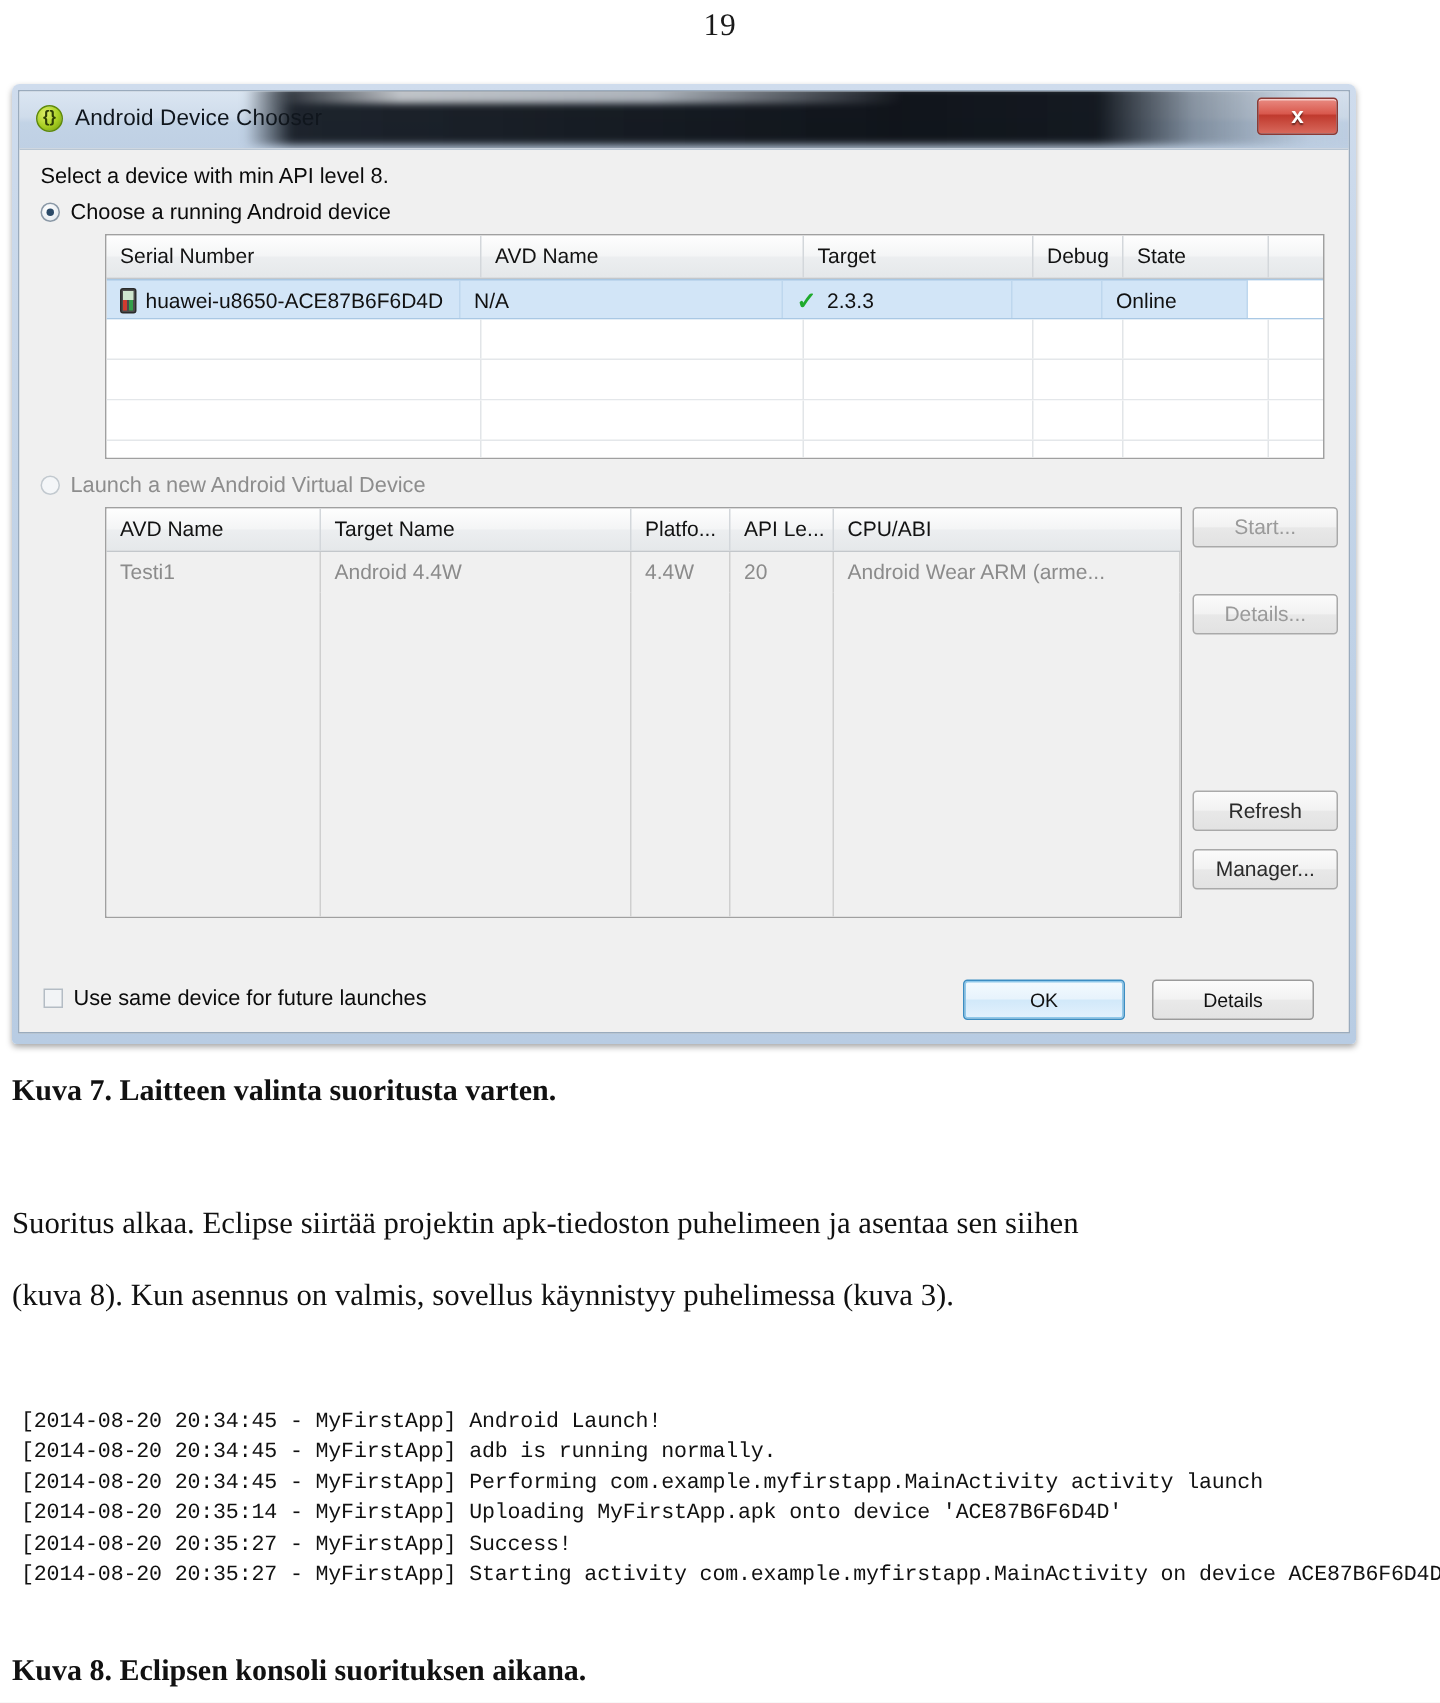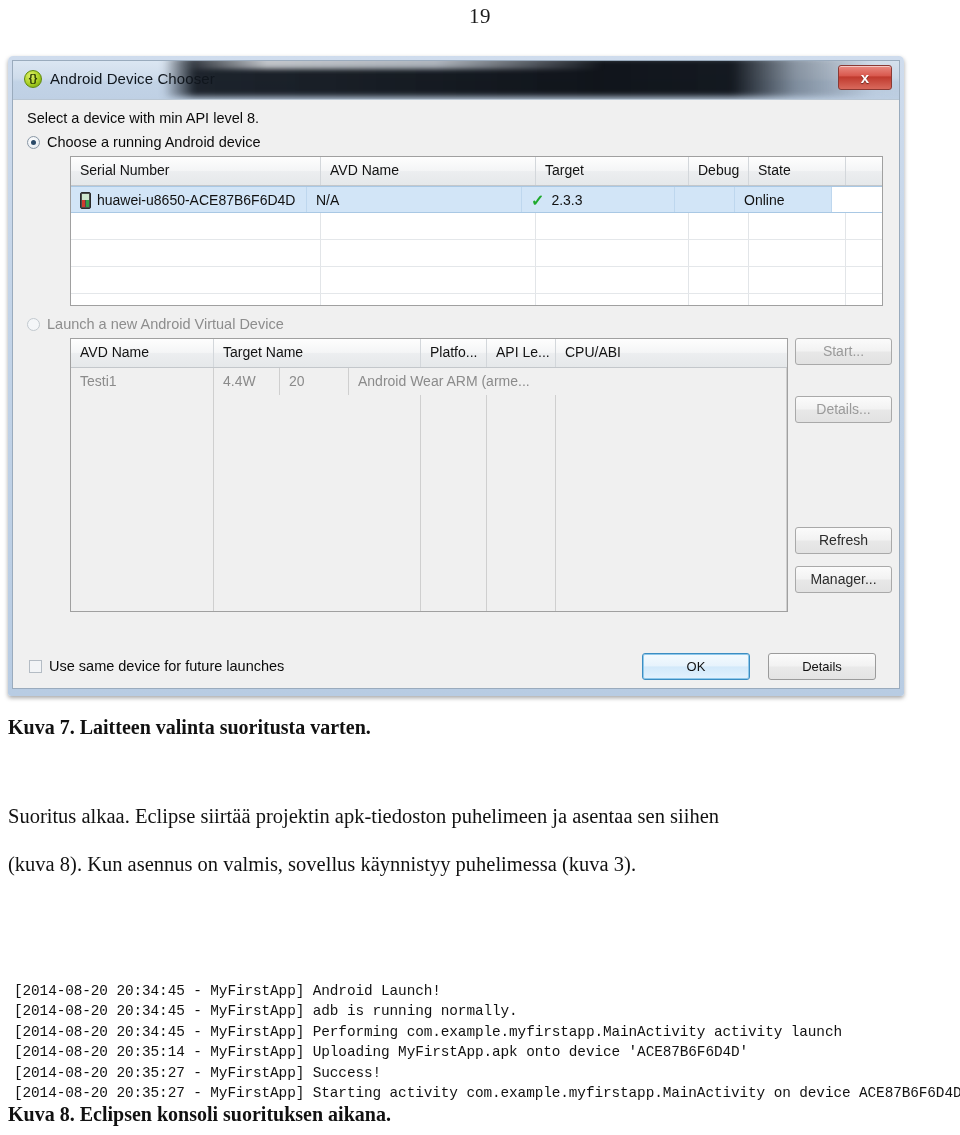--- a/index.html
+++ b/index.html
@@ -372,21 +372,20 @@
     color: #111;
     white-space: nowrap;
   }
 
   
   .console {
     position: absolute;
     left: 14px;
     top: 938px;
     width: 940px;
-    margin-top: 43px;
   }
   .console-line {
     font-family: "Liberation Mono", monospace;
     font-size: 14.4px;
     color: #111;
     line-height: 20.4px;
     white-space: pre;
     letter-spacing: -0.1px;
   }
 </style>
@@ -478,20 +477,21 @@
           <div class="tbl-head">
             <div class="th" style="width:143px">AVD Name</div>
             <div class="th" style="width:207px">Target Name</div>
             <div class="th" style="width:66px">Platfo...</div>
             <div class="th" style="width:69px">API Le...</div>
             <div class="th" style="flex:1">CPU/ABI</div>
           </div>
           <div class="tbl-body" style="height:244px;">
             <div class="tbl-row">
               <div class="td" style="width:143px">Testi1</div>
+              <div class="td" style="width:207px">Android 4.4W</div>
               <div class="td" style="width:66px">4.4W</div>
               <div class="td" style="width:69px">20</div>
               <div class="td" style="flex:1">Android Wear ARM (arme...</div>
             </div>
             <div class="tbl-row" style="height:217px;">
               <div class="td tbl-fill" style="width:143px"></div>
               <div class="td tbl-fill" style="width:207px"></div>
               <div class="td tbl-fill" style="width:66px"></div>
               <div class="td tbl-fill" style="width:69px"></div>
               <div class="td" style="flex:1"></div>

